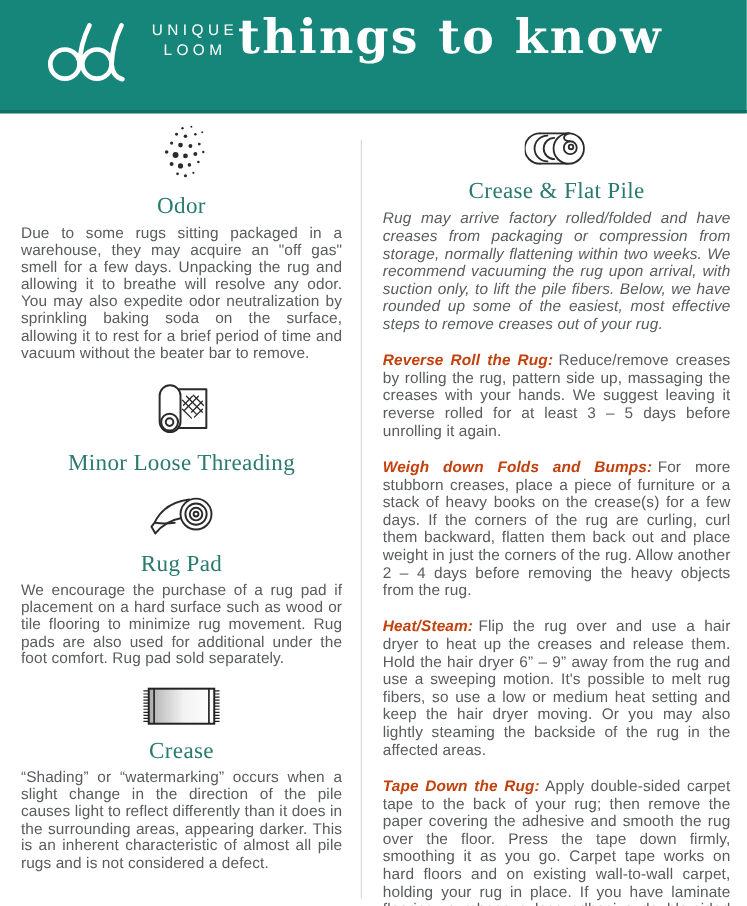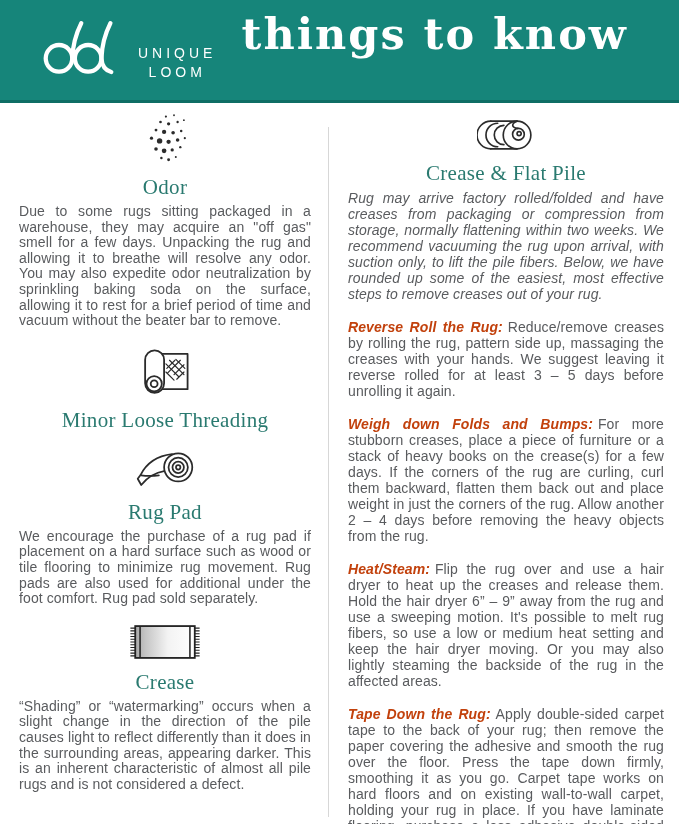--- a/index.html
+++ b/index.html
@@ -5,24 +5,24 @@
   * { box-sizing: border-box; }
   html, body { margin: 0; padding: 0; background: #ffffff; }
   body { font-family: "Liberation Sans", sans-serif; }
   .page { position: relative; width: 679px; height: 824px; background: #fff; overflow: hidden; }
 
   
   .header {
     height: 103px; background: #16857a; border-bottom: 3px solid #0f6e65;
     display: flex; align-items: center;
   }
-  .logo-group { display: flex; align-items: flex-end; margin-left: 40px; gap: 12px; flex: 0 0 auto; }
+  .logo-group { display: flex; align-items: flex-start; margin-left: 40px; gap: 12px; flex: 0 0 auto; }
   .brand { color: #ffffff; font-size: 14px; letter-spacing: 4px; line-height: 1.35; text-align: center; font-weight: 400; }
   .page-title {
-    flex: 1; text-align: center; color: #ffffff;
+    flex: 1; text-align: left; color: #ffffff;
     font-family: "DejaVu Serif", serif; font-size: 43px; letter-spacing: 2px;
     margin-right: 26px; margin-top: -4px;
   }
 
   
   .main { display: flex; align-items: stretch; }
   .col-left { width: 328px; padding: 10px 17px 0 19px; }
   .divider { width: 1px; background: #d7d7d7; margin-top: 24px; height: 690px; flex: 0 0 auto; }
   .col-right { flex: 1; padding: 14px 15px 0 19px; }
 

